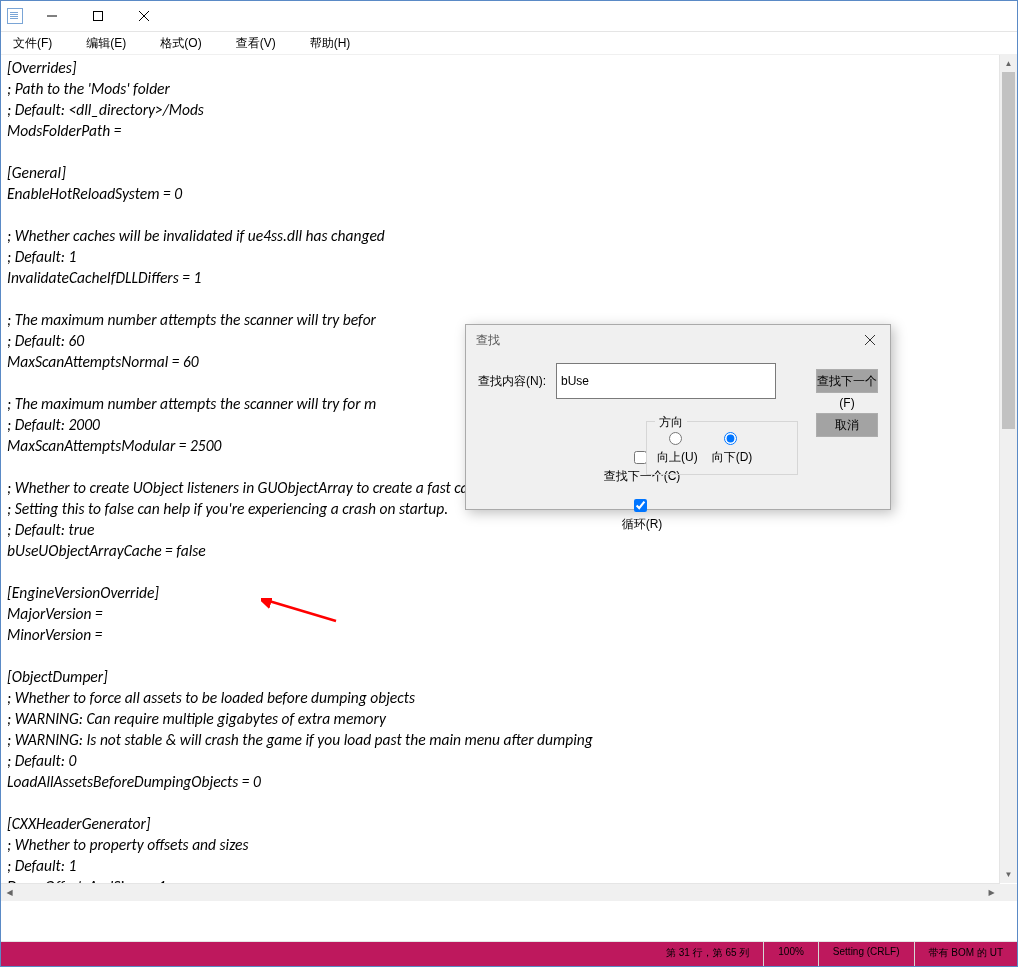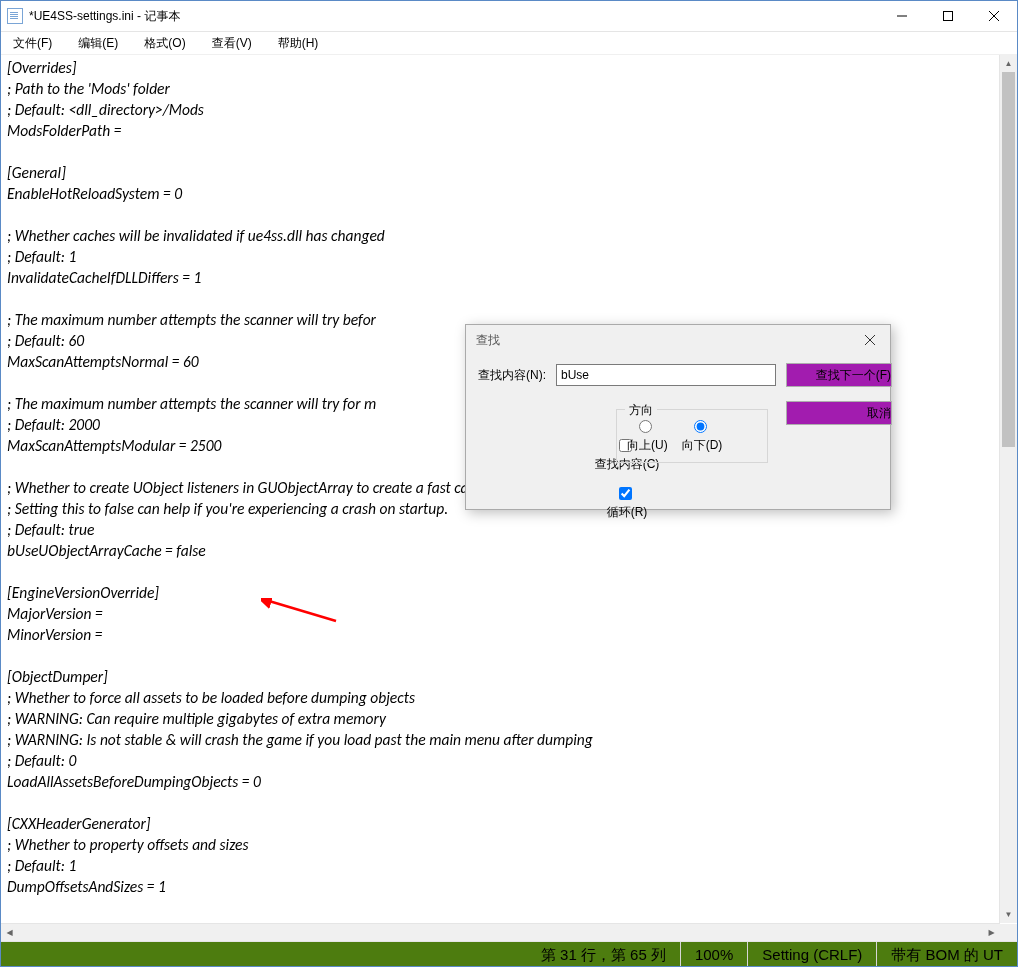--- a/index.html
+++ b/index.html
@@ -63,21 +63,21 @@
     justify-content: center;
     font-family: "Segoe UI Symbol", sans-serif;
     font-size: 10px;
     color: #000;
   }
   .menubar {
     height: 22px;
     display: flex;
     align-items: center;
     padding: 0 4px;
-    gap: 10px;
+    gap: 18px;
     font-size: 12px;
     border-bottom: 1px solid #f0f0f0;
   }
   .menu-item {
     padding: 2px 8px;
   }
   .editor-area {
     flex: 1;
     position: relative;
     overflow: hidden;
@@ -142,23 +142,24 @@
   }
   .hscroll .btn.right { position:absolute; right:0; top:0; }
   .corner {
     position:absolute; right:0; bottom:0; width:17px; height:17px;
     background:#f0f0f0;
   }
   .statusbar {
     height: 24px;
     border-top: 1px solid #e5e5e5;
     display: flex;
-    font-size: 15px;
+    font-size: 10px;
     color: #000;
-    background: #4d7c0f;
+    background: #be185d;
+    margin-top: 40px;
   }
   .statusbar .spacer { flex: 1; }
   .statusbar .cell {
     padding: 4px 14px;
     border-left: 1px solid #d6d6d6;
     white-space: nowrap;
   }
   .statusbar .cell.first { border-left: none; }
   
   .find-dialog {
@@ -194,34 +195,34 @@
     display: grid;
     grid-template-columns: auto 1fr auto;
     grid-template-rows: auto auto auto auto;
     column-gap: 10px;
     row-gap: 14px;
     align-items: center;
   }
   .find-label { white-space: nowrap; }
   .find-input {
     width: 220px;
-    height: 22px;
+    height: 36px;
     border: 1px solid #7a7a7a;
     padding: 2px 4px;
     font: inherit;
     box-sizing: border-box;
     background: #fff;
   }
   .find-btn {
-    width: 106px;
+    width: 62px;
     height: 24px;
-    background: #a21caf;
+    background: #a3a3a3;
     border: 1px solid #adadad;
     font: inherit;
-    text-align: right;
+    text-align: center;
     line-height: 22px;
     box-sizing: border-box;
     padding: 0;
   }
   .groupbox {
     border: 1px solid #d6d6d6;
     padding: 10px 10px 8px 10px;
     position: relative;
     margin: 8px;
   }
@@ -246,21 +247,20 @@
     pointer-events: none;
   }
 </style>
 </head>
 <body>
 
 <div class="window">
 
   <div class="titlebar">
     <span class="icon"></span>
-    <span class="title">*UE4SS-settings.ini - 记事本</span>
     <div class="winbtns">
       <div class="winbtn">
         <svg width="10" height="10">
             <line x1="0" y1="5" x2="10" y2="5" stroke="#000" stroke-width="1"></line>
           </svg>
       </div>
       <div class="winbtn">
         <svg width="10" height="10">
             <rect x="0.5" y="0.5" width="9" height="9" fill="none" stroke="#000" stroke-width="1"></rect>
           </svg>
@@ -375,21 +375,21 @@
                 <input type="radio" name="dir" checked="" style="">
                 <span>向下(D)</span>
               </label>
             </div>
           </fieldset>
         </div>
         <button class="find-btn" style="grid-column:3;grid-row:2;">取消</button>
 
         <label class="chk-row" style="grid-column:1 / span 2; grid-row:3; align-self:start;">
           <input type="checkbox" style="">
-          <span>查找内容(C)</span>
+          <span>查找下一个(C)</span>
         </label>
 
         <label class="chk-row" style="grid-column:1 / span 2; grid-row:4; align-self:start;">
           <input type="checkbox" checked="" style="">
           <span>循环(R)</span>
         </label>
       </div>
     </div>
 
   </div>

